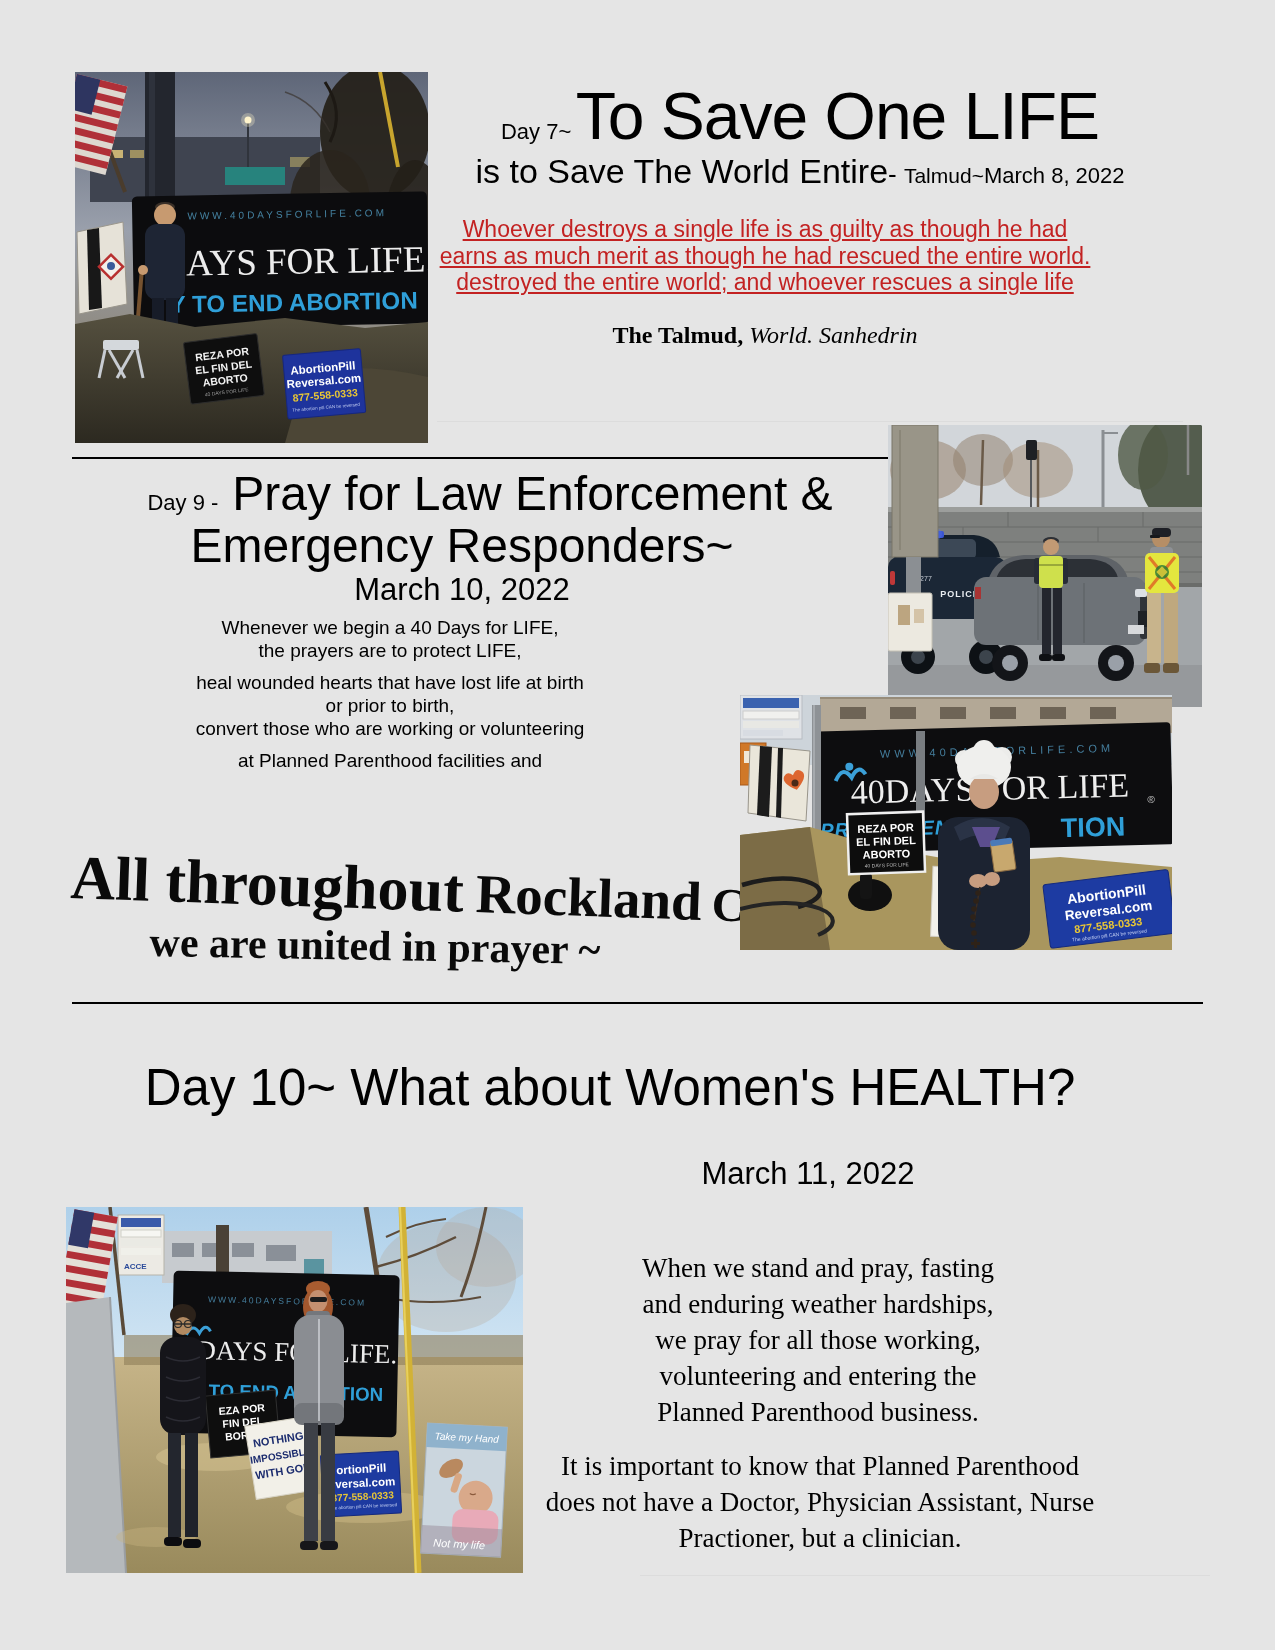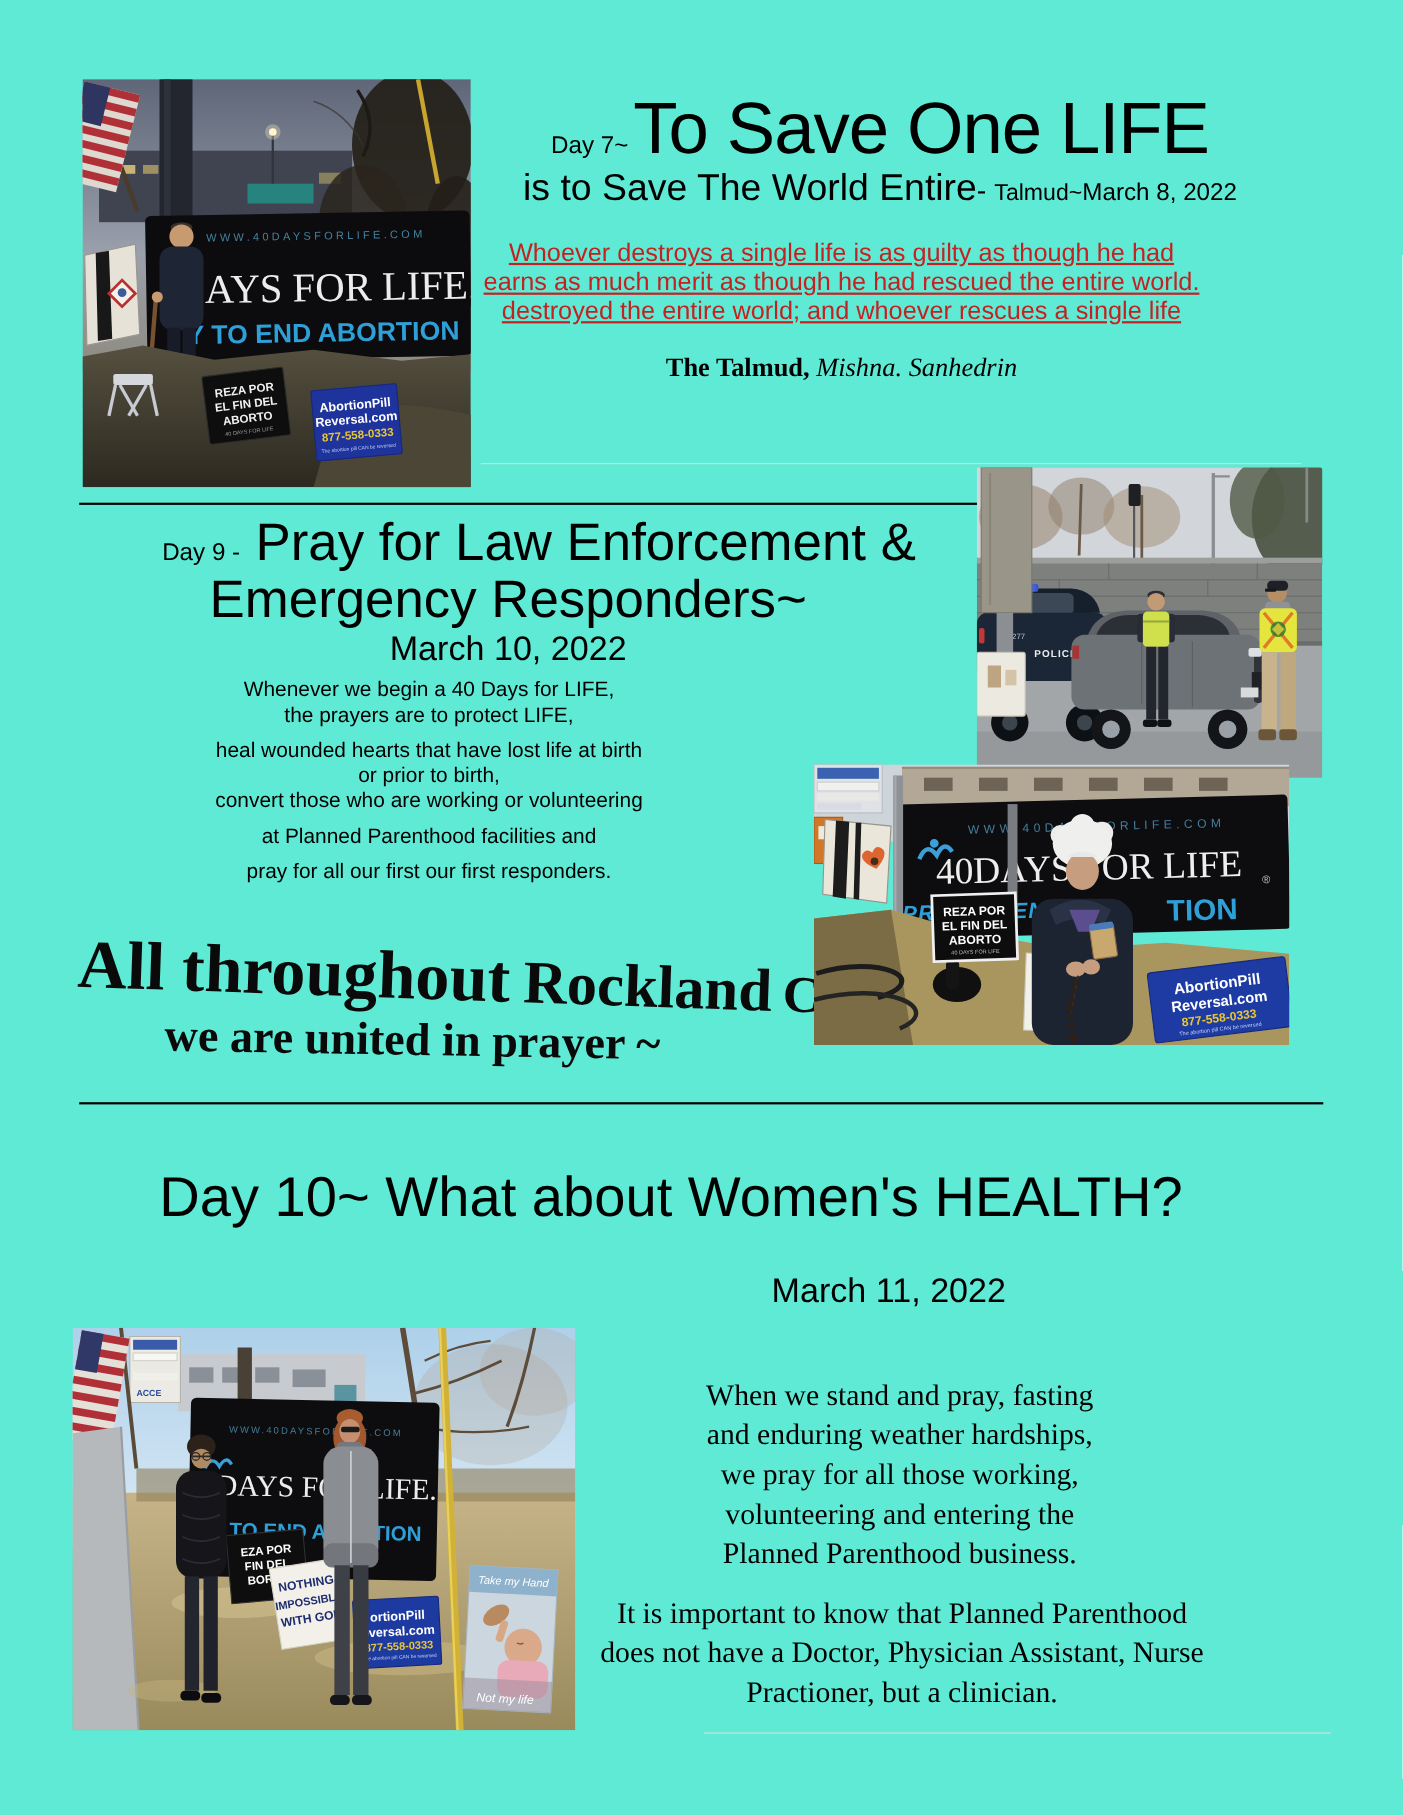--- a/index.html
+++ b/index.html
@@ -1,16 +1,16 @@
 <!DOCTYPE html>
 <html><head>
 <meta charset="utf-8">
 <style>
   html,body { margin:0; padding:0; background:#ffffff; }
-  .page { position:relative; width:1275px; height:1650px; background:#5eead4; overflow:hidden;
+  .page { position:relative; width:1275px; height:1650px; background:#e5e5e5; overflow:hidden;
           font-family:"Liberation Sans", sans-serif; color:#000; }
   .abs { position:absolute; }
   .ctr { text-align:center; }
   .nowrap { white-space:nowrap; }
 
   
   .s1-titleline { left:420px; top:78px; width:760px; }
   .day-sm  { font-size:22px; }
   .t1      { font-size:66px; letter-spacing:-1px; }
   .s1-subline { left:420px; top:152px; width:760px; }
@@ -68,21 +68,21 @@
   </div>
   <div class="abs ctr nowrap s1-subline">
     <span class="sub1">is to Save The World Entire</span><span class="sub1-dash">- </span><span class="sub1-talmud">Talmud~</span><span class="sub1-date">March 8, 2022</span>
   </div>
   <div class="abs ctr s1-quote">
     <div>Whoever destroys a single life is as guilty as though he had</div>
     <div>earns as much merit as though he had rescued the entire world.</div>
     <div>destroyed the entire world; and whoever rescues a single life</div>
   </div>
   <div class="abs ctr s1-attr">
-    <span class="bold">The Talmud,</span><span class="ital"> Mishna. Sanhedrin</span>
+    <span class="bold">The Talmud,</span><span class="ital"> World. Sanhedrin</span>
   </div>
 
   <svg class="photo" style="left:75px; top:72px;" width="353" height="371" viewBox="0 0 353 371">
     <defs>
       <linearGradient id="sky1" x1="0" y1="0" x2="0" y2="1">
         <stop offset="0" stop-color="#5e6678"></stop>
           <stop offset="0.6" stop-color="#9aa0ac"></stop>
           <stop offset="1" stop-color="#8f8a80"></stop>
       </linearGradient>
       <linearGradient id="gr1" x1="0" y1="0" x2="0" y2="1">
@@ -180,21 +180,20 @@
   </div>
   <div class="abs ctr s2-line2">Emergency Responders~</div>
   <div class="abs ctr s2-date">March 10, 2022</div>
   <div class="abs ctr s2-body">
     <div>Whenever we begin a 40 Days for LIFE,</div>
     <div>the prayers are to protect LIFE,</div>
     <div class="gap">heal wounded hearts that have lost life at birth</div>
     <div>or prior to birth,</div>
     <div>convert those who are working or volunteering</div>
     <div class="gap">at Planned Parenthood facilities and</div>
-    <div class="gap">pray for all our first our first responders.</div>
   </div>
   <div class="abs nowrap wordart wa1">
     <span class="w1">All throughout</span><span class="w2">Rockland</span><span class="w3">County</span>
   </div>
   <div class="abs nowrap wordart wa2">we are united in prayer ~</div>
 
   <svg class="photo" style="left:888px; top:425px;" width="314" height="282" viewBox="0 0 314 282">
     <rect x="0" y="0" width="314" height="100" fill="#d2d6da"></rect>
     <g>
       <ellipse cx="40" cy="45" rx="38" ry="30" fill="#98846e" opacity="0.55"></ellipse>

